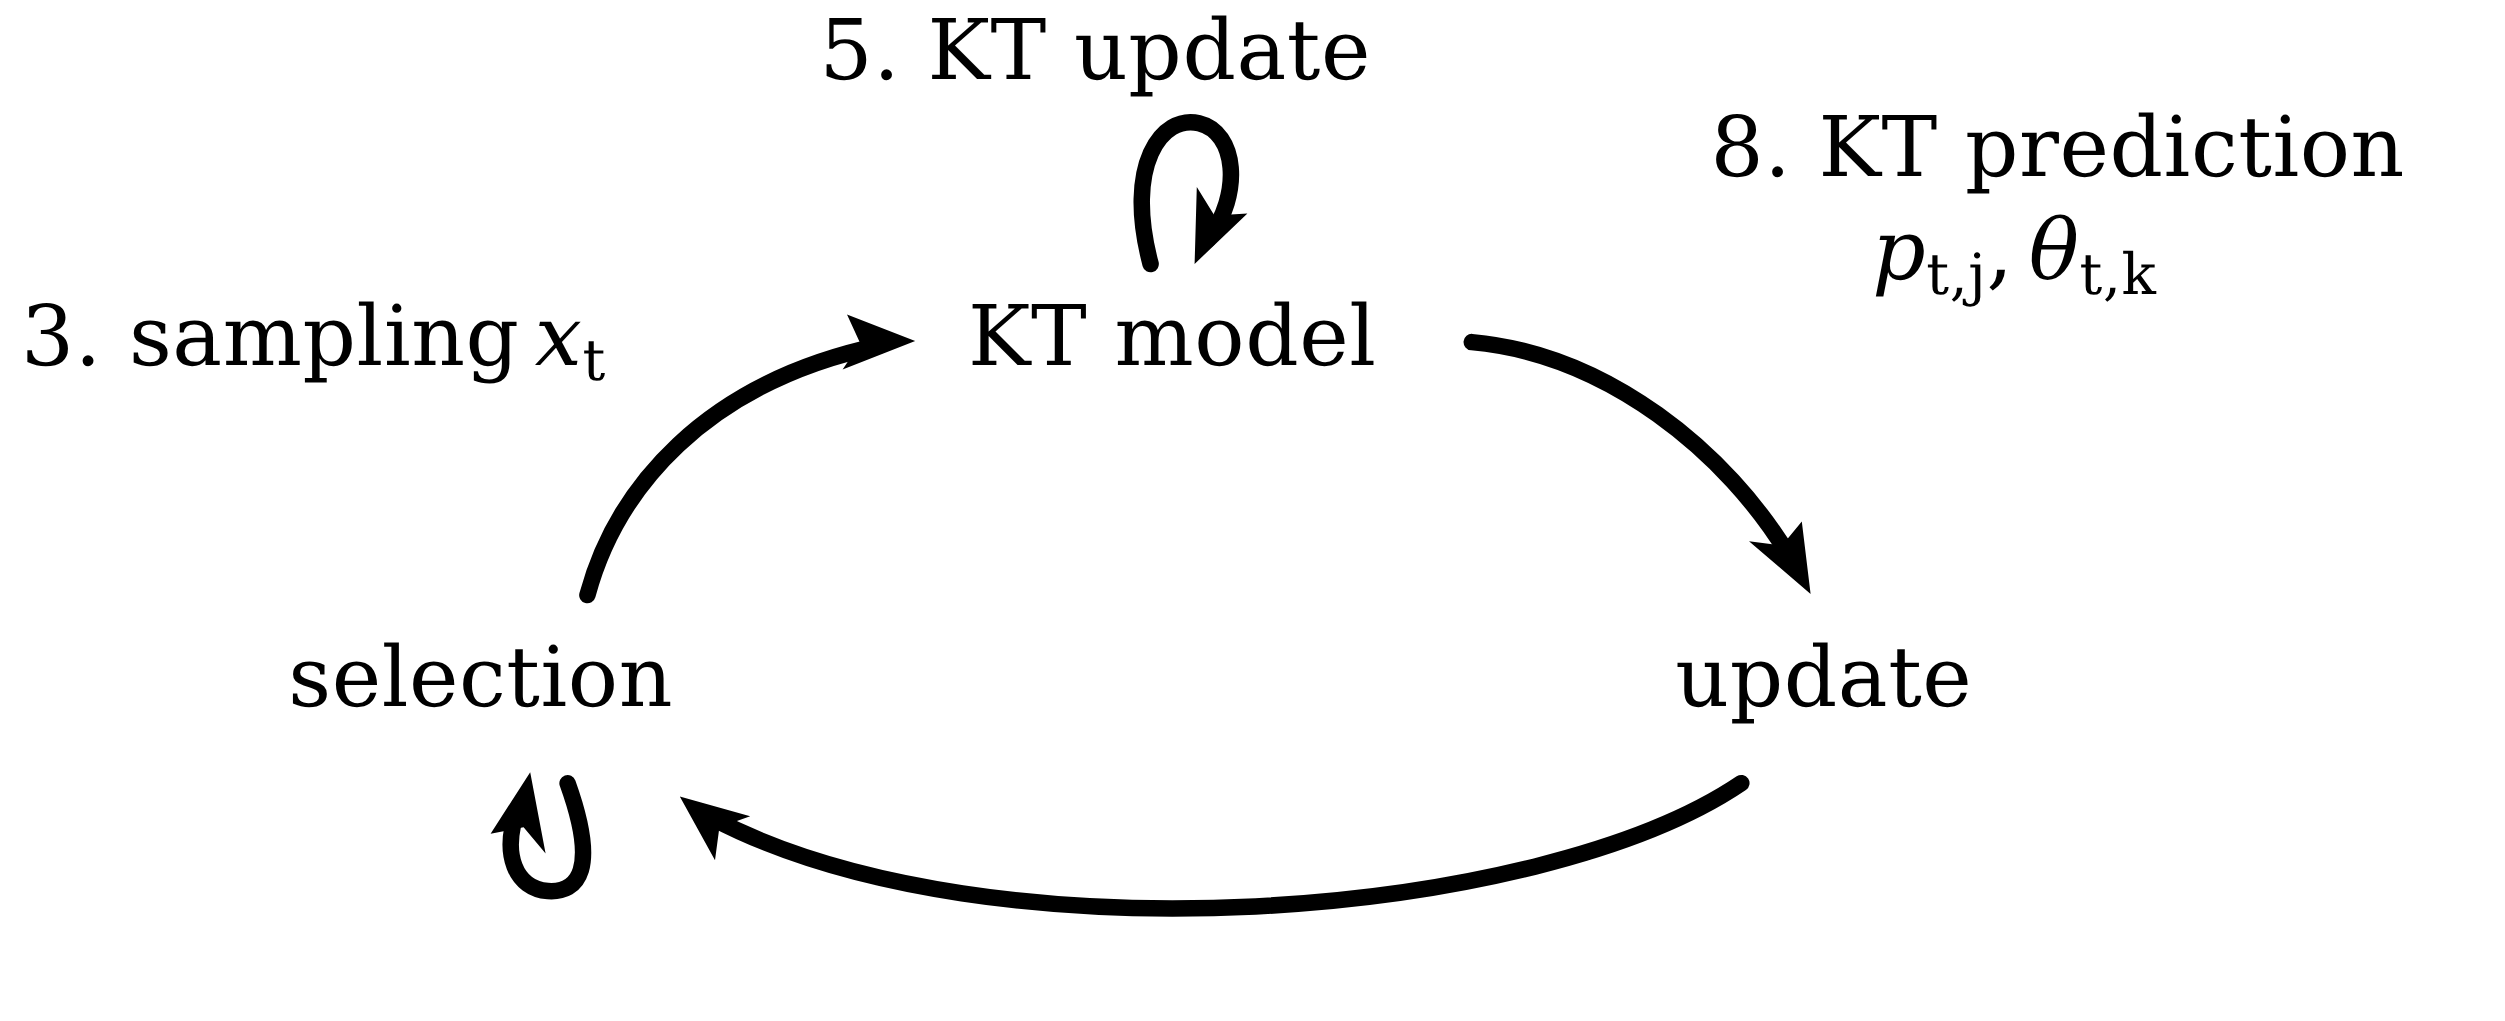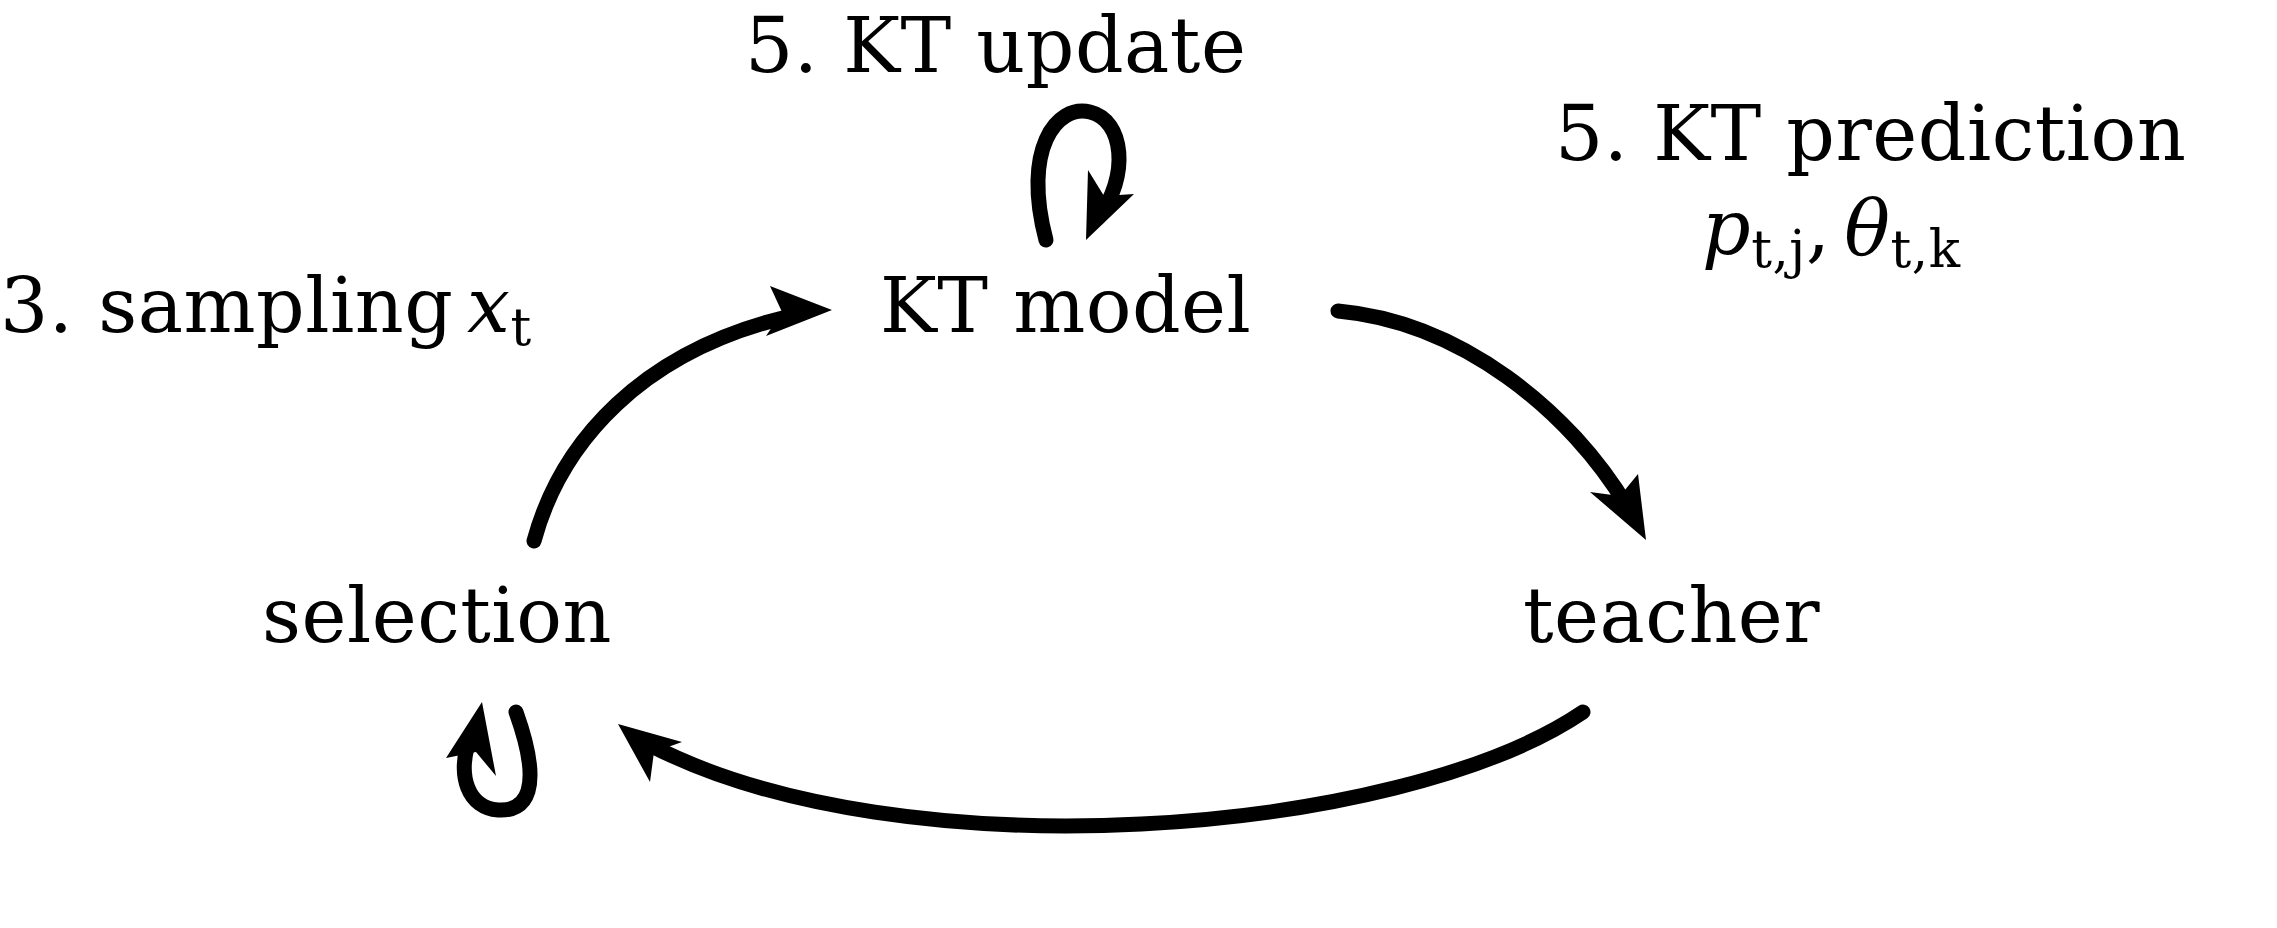--- a/index.html
+++ b/index.html
@@ -56,21 +56,21 @@
     position: relative;
     top: 0.26em;
   }
   .upr { font-style: normal; }
   .thinsp { display: inline-block; width: 0.18em; }
 
   
   #label-kt-update     { left: 745px;  top: 8px;   }
   #label-kt-prediction { left: 1555px; top: 96px;  }
   #label-kt-pred-math  { left: 1702px; top: 190px; }
-  #label-sampling      { left: 0;    top: 268px; text-align: center; }
+  #label-sampling      { left: 19px;    top: 268px; text-align: center; }
   #node-kt-model       { left: 880px;  top: 268px; text-align: center; }
   #node-simulation     { left: 262px;  top: 578px; }
   #node-teacher        { left: 1523px; top: 578px; }
   #label-sim-update    { left: 45px;   top: 812px; }
   #label-task-sel      { left: 1336px; top: 812px; }
 </style>
 </head>
 <body>
 
 <div id="diagram-root">
@@ -98,27 +98,27 @@
     </g>
 
     <g>
       <path d="M 516 712 C 544 790 526 812 498 810 C 470 808 454 778 472 732" fill="none" stroke="#000000" stroke-width="15" stroke-linecap="round"></path>
       <polygon points="482,702 446,758 476,752 496,776" fill="#000000"></polygon>
     </g>
   </svg>
 
   <div class="txt step-label" id="label-kt-update">5. KT update</div>
 
-  <div class="txt step-label" id="label-kt-prediction">5. KT prediction</div>
+  <div class="txt step-label" id="label-kt-prediction">8. KT prediction</div>
 
   <div class="txt step-label" id="label-kt-pred-math"><span class="math">p</span><span class="sub">t,j</span><span class="upr">,</span><span class="thinsp"></span><span class="math">θ</span><span class="sub">t,k</span></div>
 
   <div class="txt step-label" id="label-sampling"><span>3. sampling</span><span class="thinsp"></span><span class="math">x</span><span class="sub">t</span></div>
 
   <div class="txt node-label" id="node-kt-model">KT model</div>
 
   <div class="txt node-label" id="node-simulation">selection</div>
 
-  <div class="txt node-label" id="node-teacher">teacher</div>
+  <div class="txt node-label" id="node-teacher">update</div>
 
 
 
 </div>
 
 </body></html>

